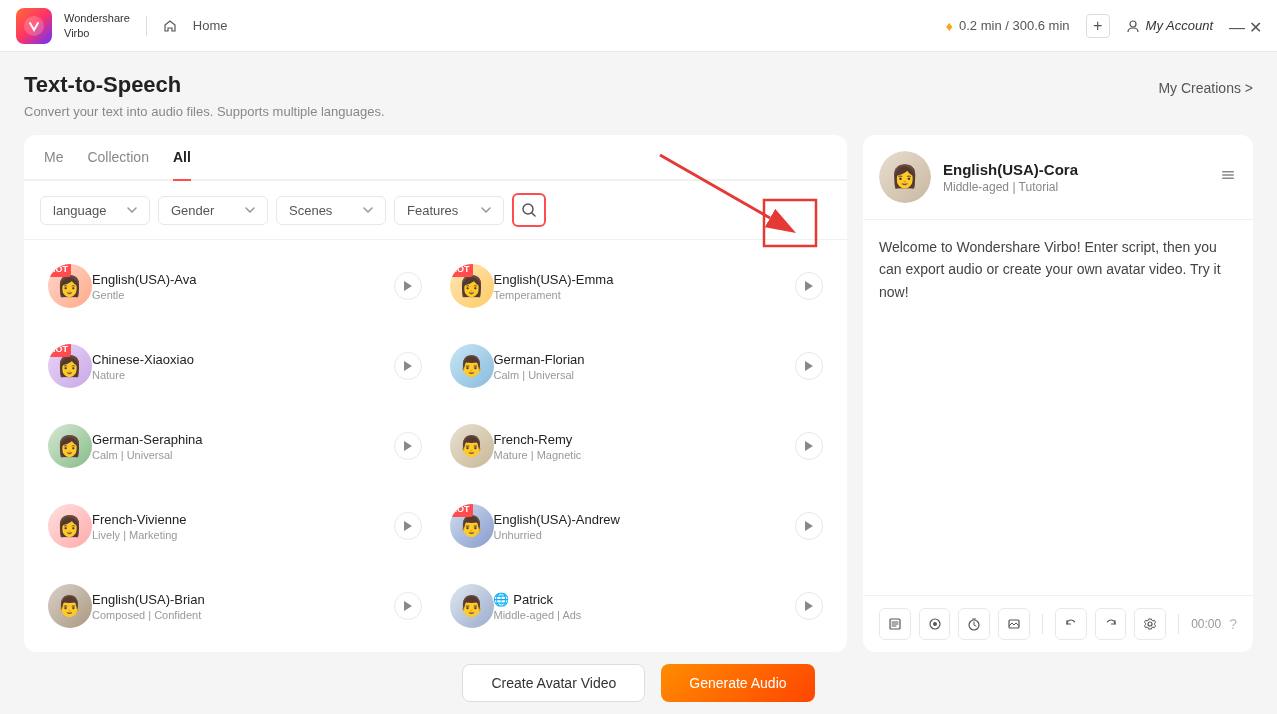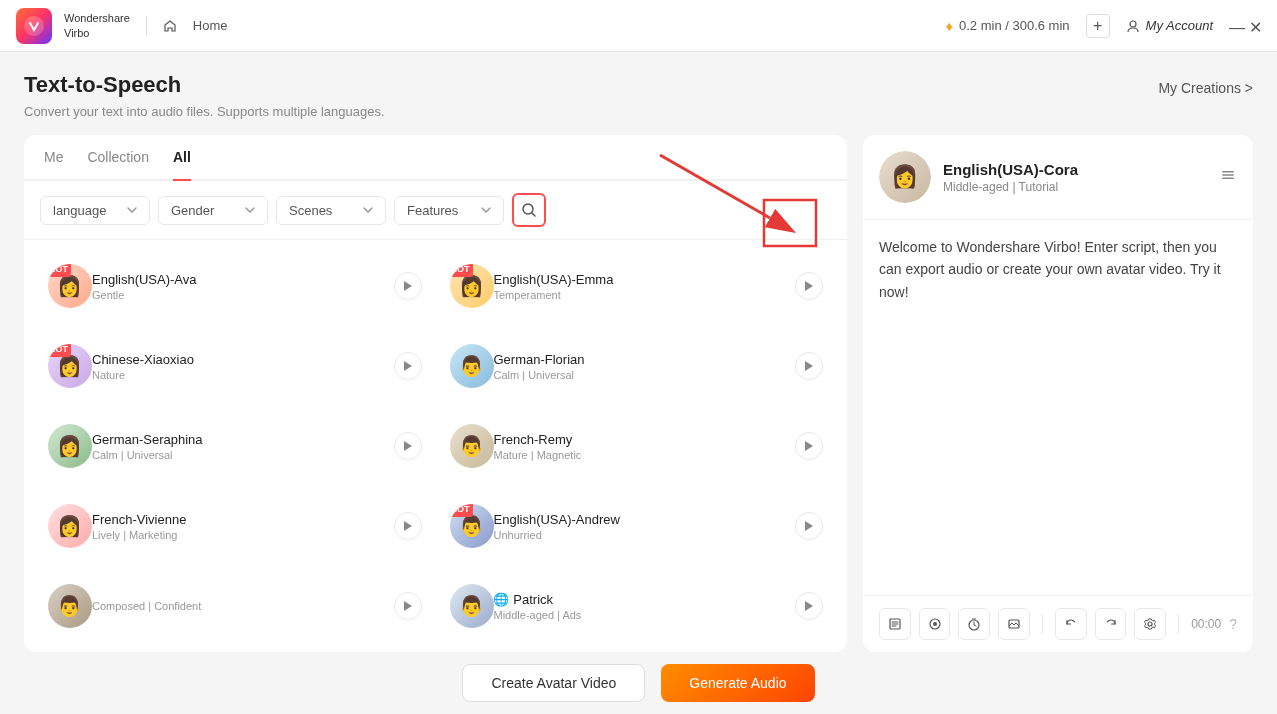--- a/index.html
+++ b/index.html
@@ -321,20 +321,21 @@
           <path d="M1 1L9 6L1 11V1Z" fill="#888"></path>
         </svg>
       </div>
     </div>
           <div class="voice-item">
       <div class="voice-avatar" style="background:linear-gradient(135deg,#d8d0c8,#aa9980)">
 
         <div style="width:100%;height:100%;border-radius:50%;display:flex;align-items:center;justify-content:center;font-size:20px;">👨</div>
       </div>
       <div class="voice-info">
+        <div class="voice-name">English(USA)-Brian</div>
         <div class="voice-tags">Composed | Confident</div>
       </div>
       <div class="play-btn">
         <svg width="10" height="12" viewBox="0 0 10 12" fill="none">
           <path d="M1 1L9 6L1 11V1Z" fill="#888"></path>
         </svg>
       </div>
     </div>
           <div class="voice-item">
       <div class="voice-avatar" style="background:linear-gradient(135deg,#e0e8f0,#9aabcc)">

